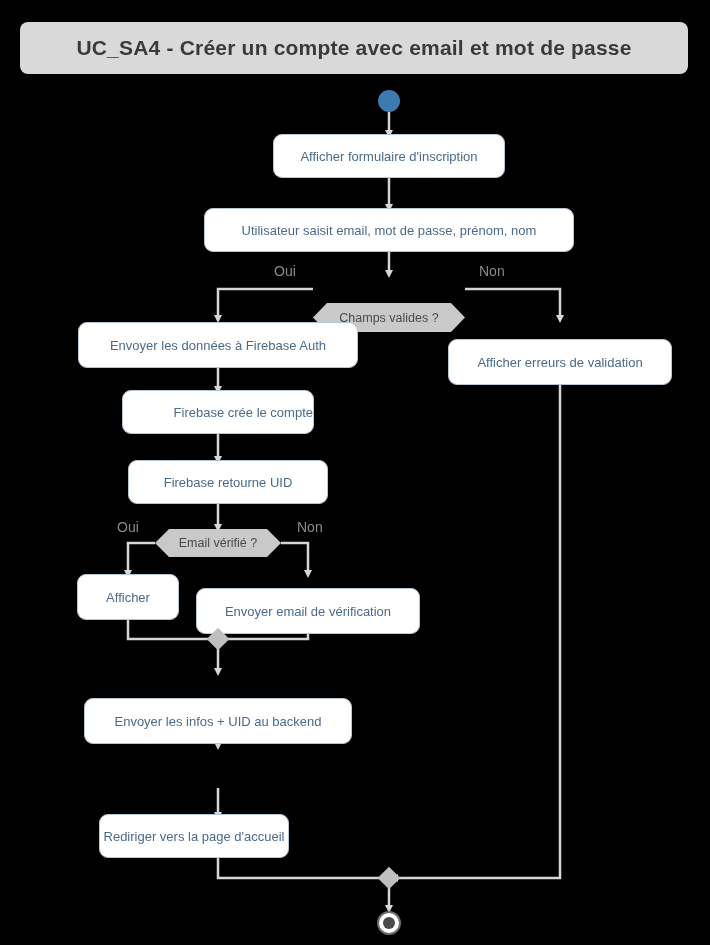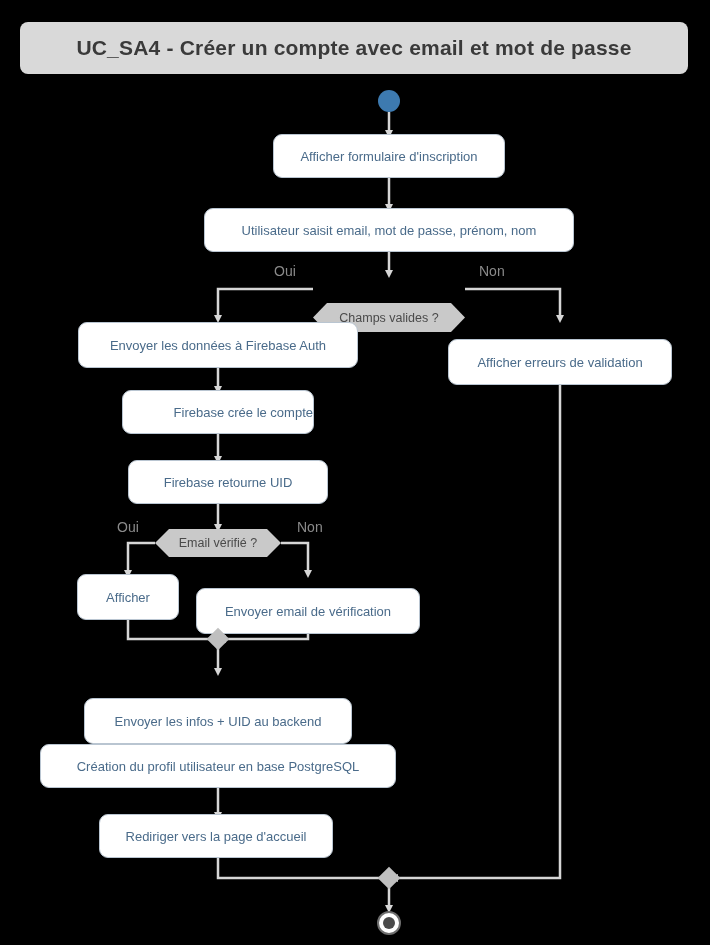--- a/index.html
+++ b/index.html
@@ -230,25 +230,22 @@
   <div class="node" style="left:196px; top:588px; width:224px; height:46px;">
     <span>Envoyer email de vérification</span>
   </div>
 
   <div class="merge-diamond" style="left:210px; top:631px;"></div>
 
   <div class="node" style="left:84px; top:674px; width:268px; height:46px;margin-top:24px;">
     <span>Envoyer les infos + UID au backend</span>
   </div>
 
-  <div class="node" style="left:40px; top:744px; width:356px; height:44px;">
-    <span>Création du profil utilisateur en base PostgreSQL</span>
-  </div>
-
-  <div class="node" style="left:99px; top:814px; width:234px; height:44px;">
+
+  <div class="node" style="left:99px; top:814px; width:190px; height:44px;">
     <span>Rediriger vers la page d'accueil</span>
   </div>
 
   <div class="merge-diamond" style="left:381px; top:870px;"></div>
 
   <div class="end-node-outer" style="left:377px; top:911px;">
     <div class="end-node-inner"></div>
   </div>
 
 </div>

